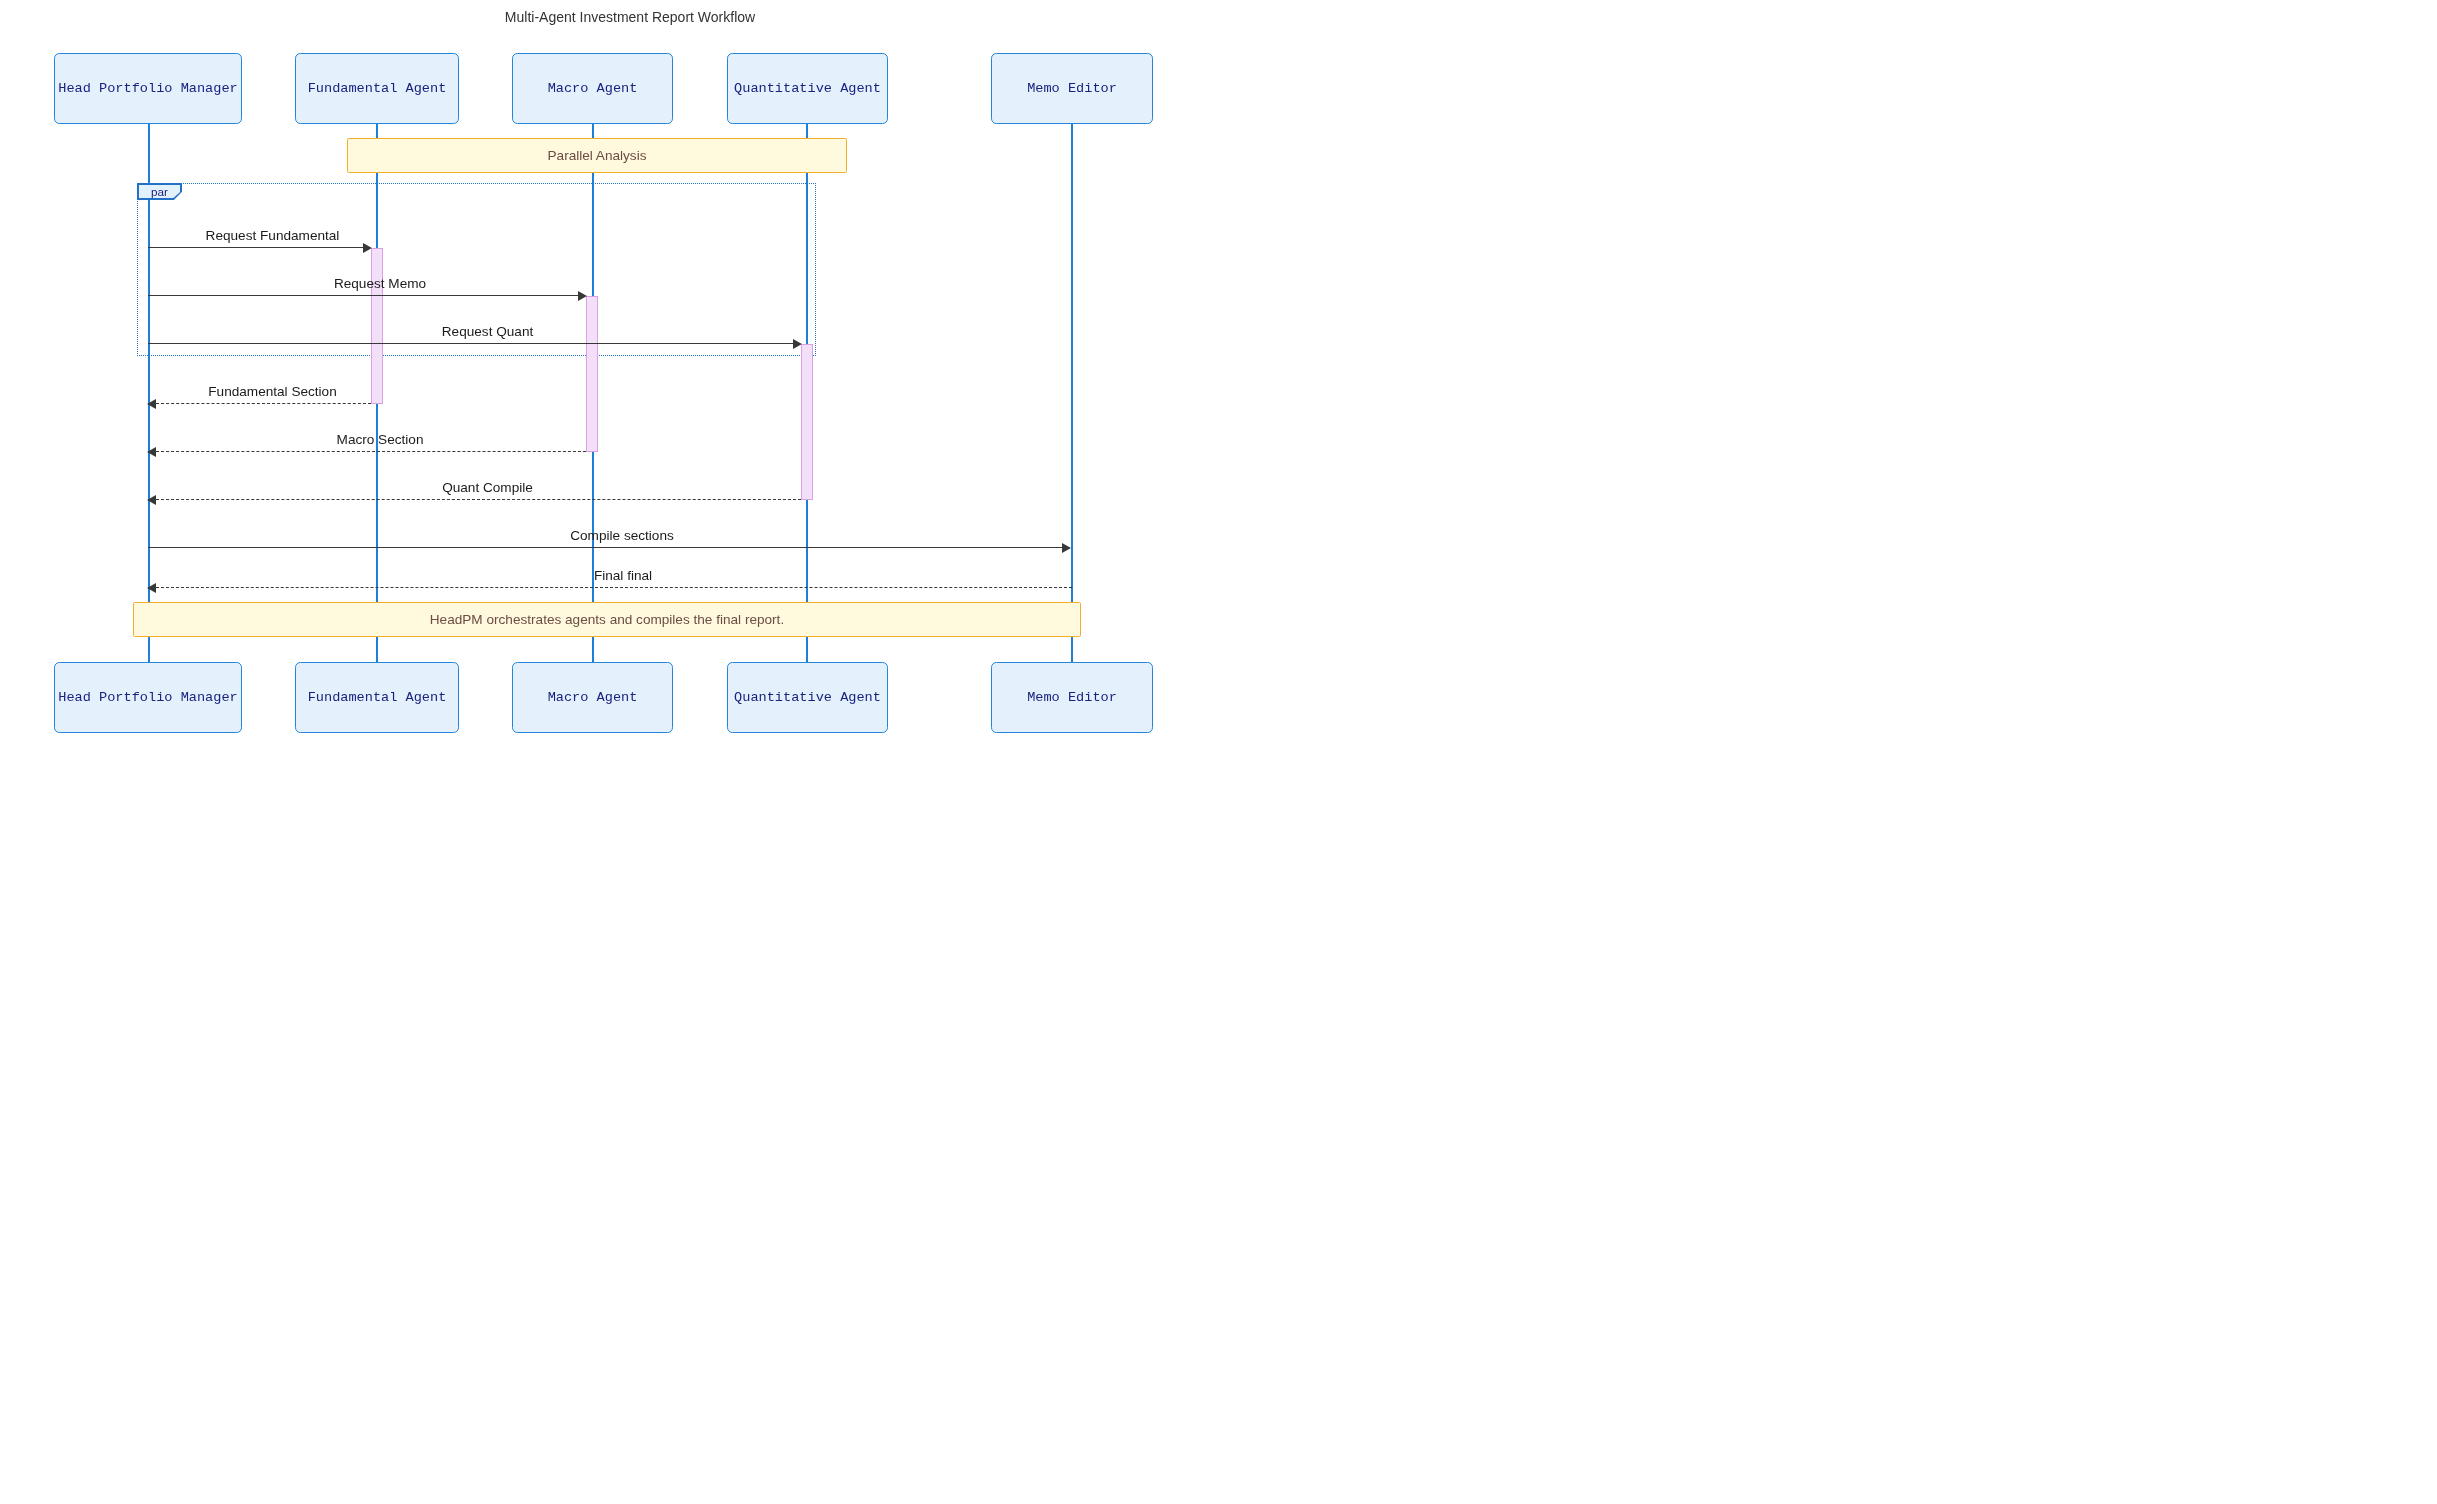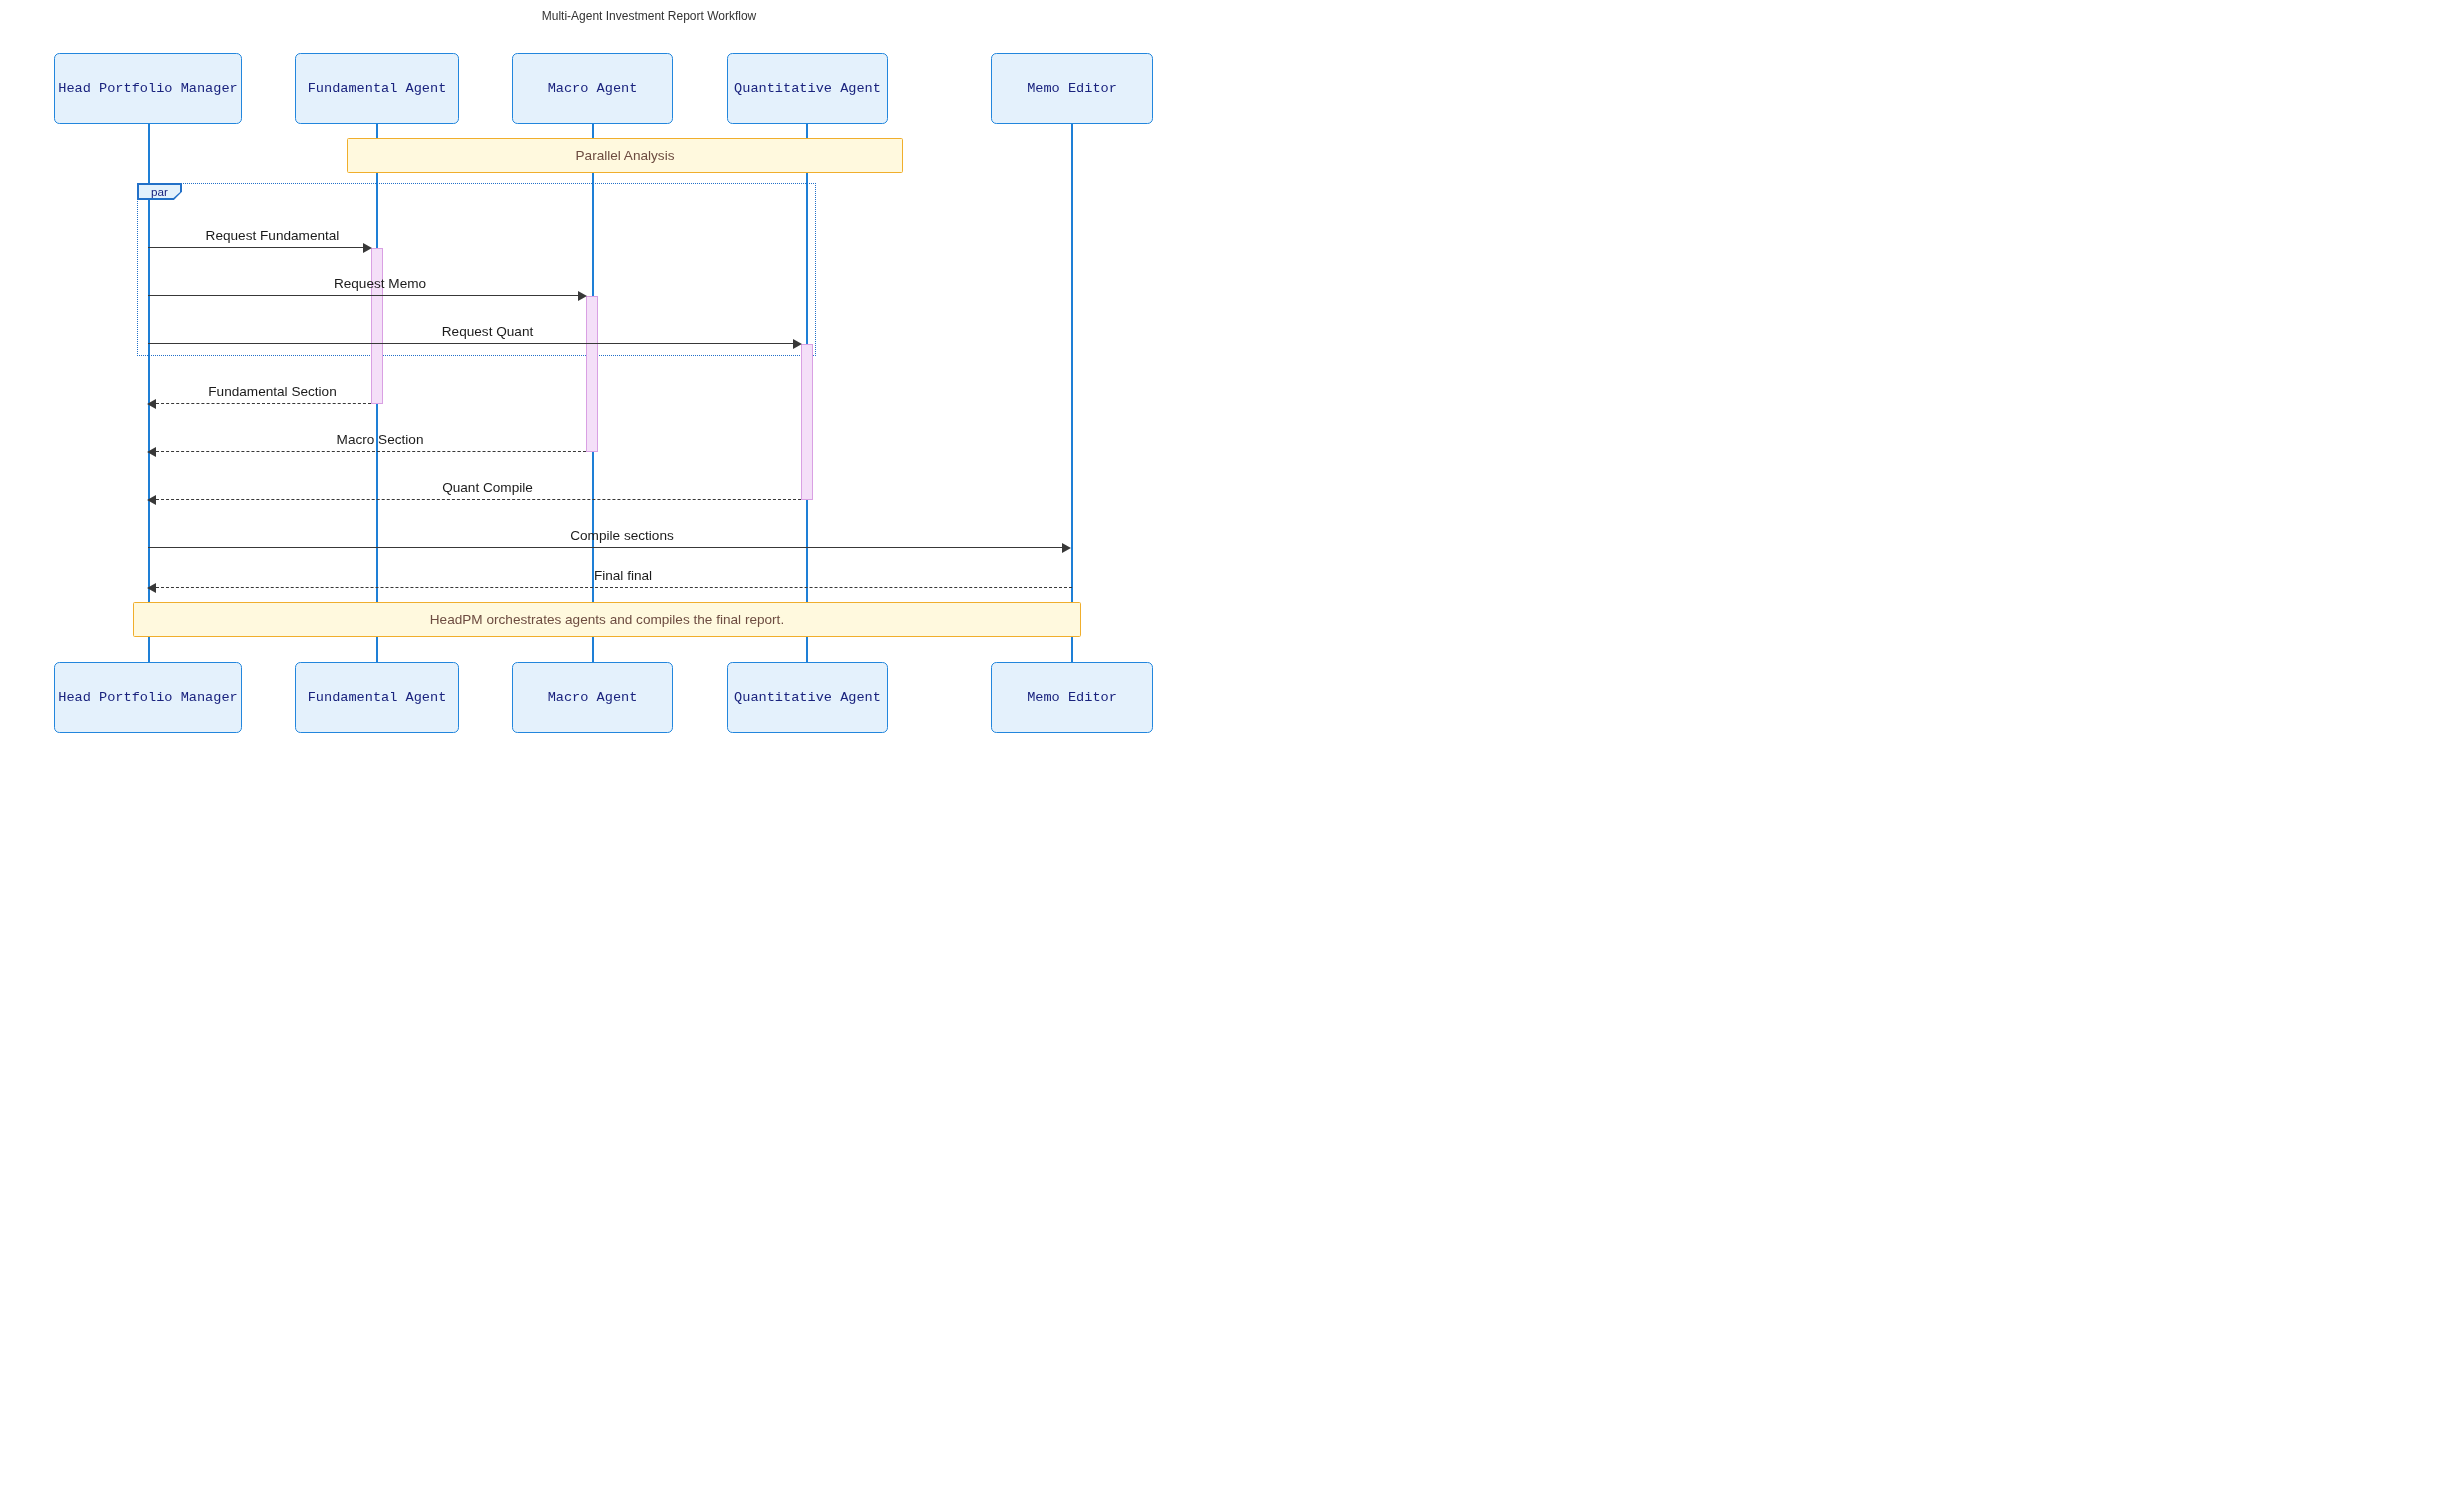--- a/index.html
+++ b/index.html
@@ -5,22 +5,22 @@
   :root{
     --actor-fill:#E4F1FC; --actor-border:#2286DD; --actor-text:#1A237E;
     --lifeline:#1E7FD6; --note-fill:#FFF9DE; --note-border:#F0AE2C; --note-text:#6D4C41;
     --message-line:#383838; --activation-fill:#F4DFF8; --activation-border:#D9A0E3;
     --par-border:#2270C8; --title-text:#333333;
   }
   html,body{margin:0;padding:0;background:#ffffff;}
   body{font-family:"Liberation Sans", sans-serif;}
   .canvas{position:relative;width:1219px;height:752px;background:#ffffff;overflow:hidden;}
 
-  .title{position:absolute;top:9.3px;left:649px;transform:translateX(-50%);
-    font-size:12px;color:var(--title-text);white-space:nowrap;}
+  .title{position:absolute;top:9.3px;left:630px;transform:translateX(-50%);
+    font-size:14px;color:var(--title-text);white-space:nowrap;}
 
   .lifeline{position:absolute;top:124px;height:539px;width:1.6px;background:var(--lifeline);}
 
   .actor{position:absolute;height:71px;background:var(--actor-fill);
     border:1.6px solid var(--actor-border);border-radius:5.4px;box-sizing:border-box;
     display:flex;align-items:center;justify-content:center;
     color:var(--actor-text);font-size:13.6px;white-space:nowrap;z-index:6;font-family:Liberation Mono, monospace;}
 
   .note{position:absolute;height:35px;background:var(--note-fill);
     border:1.6px solid var(--note-border);border-radius:1.6px;box-sizing:border-box;
@@ -65,21 +65,21 @@
   <div class="lifeline" style="left:592px;"></div>
   <div class="lifeline" style="left:806px;"></div>
   <div class="lifeline" style="left:1071px;"></div>
 
   <div class="actor" style="left:54px;top:53px;width:188px;">Head Portfolio Manager</div>
   <div class="actor" style="left:295px;top:53px;width:164px;">Fundamental Agent</div>
   <div class="actor" style="left:512px;top:53px;width:161px;">Macro Agent</div>
   <div class="actor" style="left:727px;top:53px;width:161px;">Quantitative Agent</div>
   <div class="actor" style="left:991px;top:53px;width:162px;">Memo Editor</div>
 
-  <div class="note" style="left:347px;top:138px;width:556px;">
+  <div class="note" style="left:347px;top:138px;width:500px;">
     <span>Parallel Analysis</span>
   </div>
 
   <div class="par-box"></div>
   <div class="par-label">
     <div class="par-label-inner">par</div>
   </div>
 
   <div class="activation" style="left:371px;top:248px;height:156px;"></div>
   <div class="activation" style="left:586px;top:296px;height:156px;"></div>

